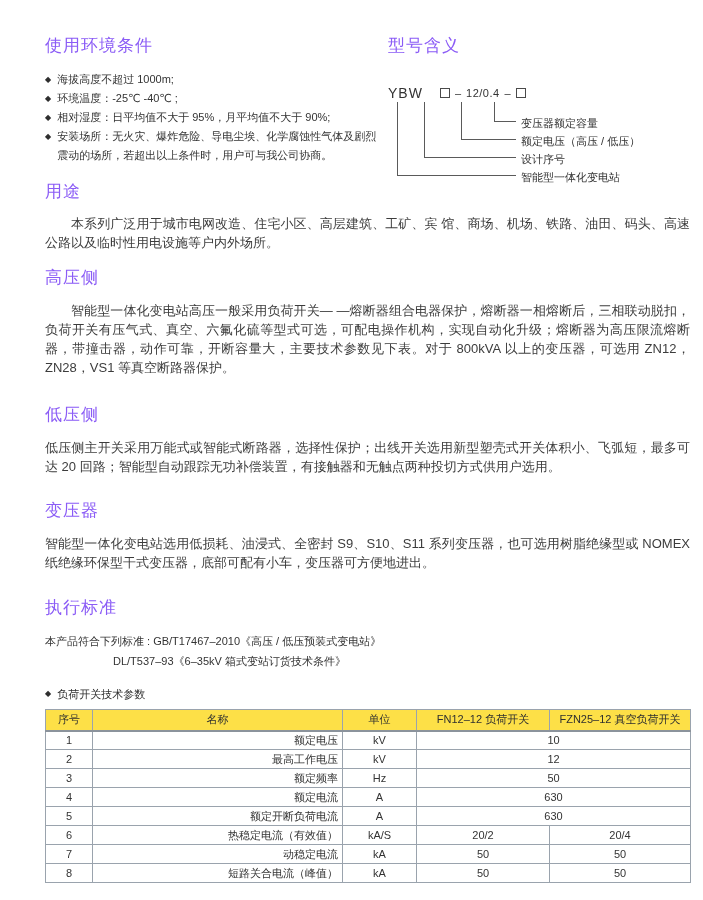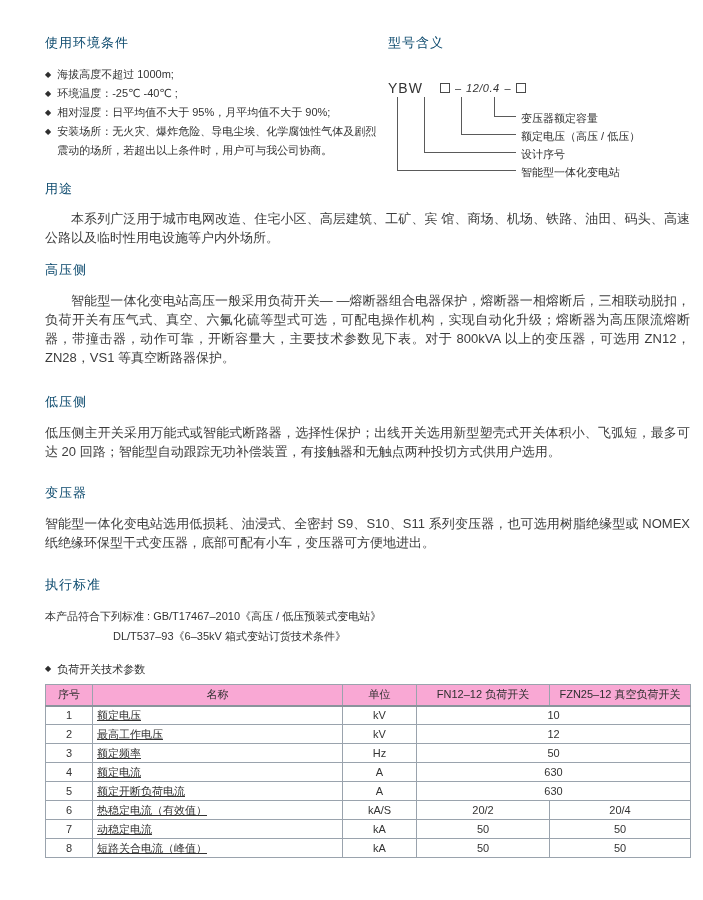--- a/index.html
+++ b/index.html
@@ -1,38 +1,38 @@
 <!DOCTYPE html>
 <html><head>
 <meta charset="utf-8">
 <style>
   * { margin:0; padding:0; box-sizing:border-box; }
   html,body { background:#ffffff; }
   body { font-family:"Liberation Sans","DejaVu Sans",sans-serif; color:#3d3d3d; }
   .page { position:relative; width:703px; height:900px; background:#ffffff; overflow:hidden; }
 
-  .section-title { font-size:13px; font-weight:400; color:#0c4a6e; letter-spacing:1px; }
+  .section-title { font-size:17px; font-weight:400; color:#8b5cf6; letter-spacing:1px; }
   .body-text { font-size:13px; line-height:19px; color:#3c3c3c; text-align:justify; }
   .indent-2em { text-indent:2em; }
 
   
   .env-block { position:absolute; left:45px; top:34px; width:338px; }
   .env-list { margin-top:13px; }
   .env-item { display:flex; font-size:11px; line-height:19px; color:#333; }
   .diamond { flex:0 0 auto; font-size:8px; line-height:19px; margin-right:6px; color:#2e2e2e; }
   .model-block { position:absolute; left:388px; top:34px; width:300px; }
 
   
   .model-diagram { position:relative; margin-top:28px; height:105px; font-size:11px; color:#333; }
   .code-line { position:absolute; left:0; top:2px; display:flex; align-items:center; height:12px; }
   .code-prefix { font-size:14px; letter-spacing:1px; color:#333; }
   .code-box { display:inline-block; width:10px; height:10px; border:1.2px solid #4a4a4a; background:#fff; }
   .code-box.b1 { margin-left:17px; }
   .code-dash { margin:0 5px; color:#333; }
-  .code-mid { letter-spacing:.5px; color:#333;font-style:italic; }
+  .code-mid { letter-spacing:.5px; color:#333; }
   .conn { position:absolute; border-left:1px solid #5a5a5a; border-bottom:1px solid #5a5a5a; }
   .conn-ybw  { left:9px;   top:17px; width:119px; height:74px; }
   .conn-box1 { left:36px;  top:17px; width:92px;  height:56px; }
   .conn-mid  { left:73px;  top:17px; width:55px;  height:38px; }
   .conn-box2 { left:106px; top:17px; width:22px;  height:20px; }
   .model-label { position:absolute; left:133px; white-space:nowrap; color:#333; }
   .ml-capacity { top:31px; }
   .ml-voltage  { top:49px; }
   .ml-design   { top:67px; }
   .ml-station  { top:85px; }
@@ -52,22 +52,22 @@
   .std-line2 { margin-left:68px; }
   .h-tech { margin-top:24px; }
   .tech-sub { display:flex; margin-top:15px; font-size:11px; line-height:16px; color:#2f2f2f; }
   .tech-sub .diamond { line-height:16px; }
 
   
   table.params { margin-top:7px; width:645px; border-collapse:collapse; table-layout:fixed;
                  font-size:11px; color:#333; border:1px solid #7d8790; }
   table.params th, table.params td { border:1px solid #9aa3ad; text-align:center; vertical-align:middle;
                  padding:0 4px; height:19px; font-weight:400; overflow:hidden; white-space:nowrap; }
-  table.params thead th { background:#f9a8d4; height:21px; border-bottom:2px solid #8b939c; color:#2f2f2f; }
-  table.params td.cell-name { text-align:left; padding-left:4px;text-decoration:underline; }
+  table.params thead th { background:#fde047; height:21px; border-bottom:2px solid #8b939c; color:#2f2f2f; }
+  table.params td.cell-name { text-align:right; padding-left:4px; }
   col.c-no  { width:47px; }
   col.c-name{ width:250px; }
   col.c-unit{ width:74px; }
   col.c-fn  { width:133px; }
   col.c-fzn { width:141px; }
 </style>
 </head>
 <body>
 
 <div class="page">

